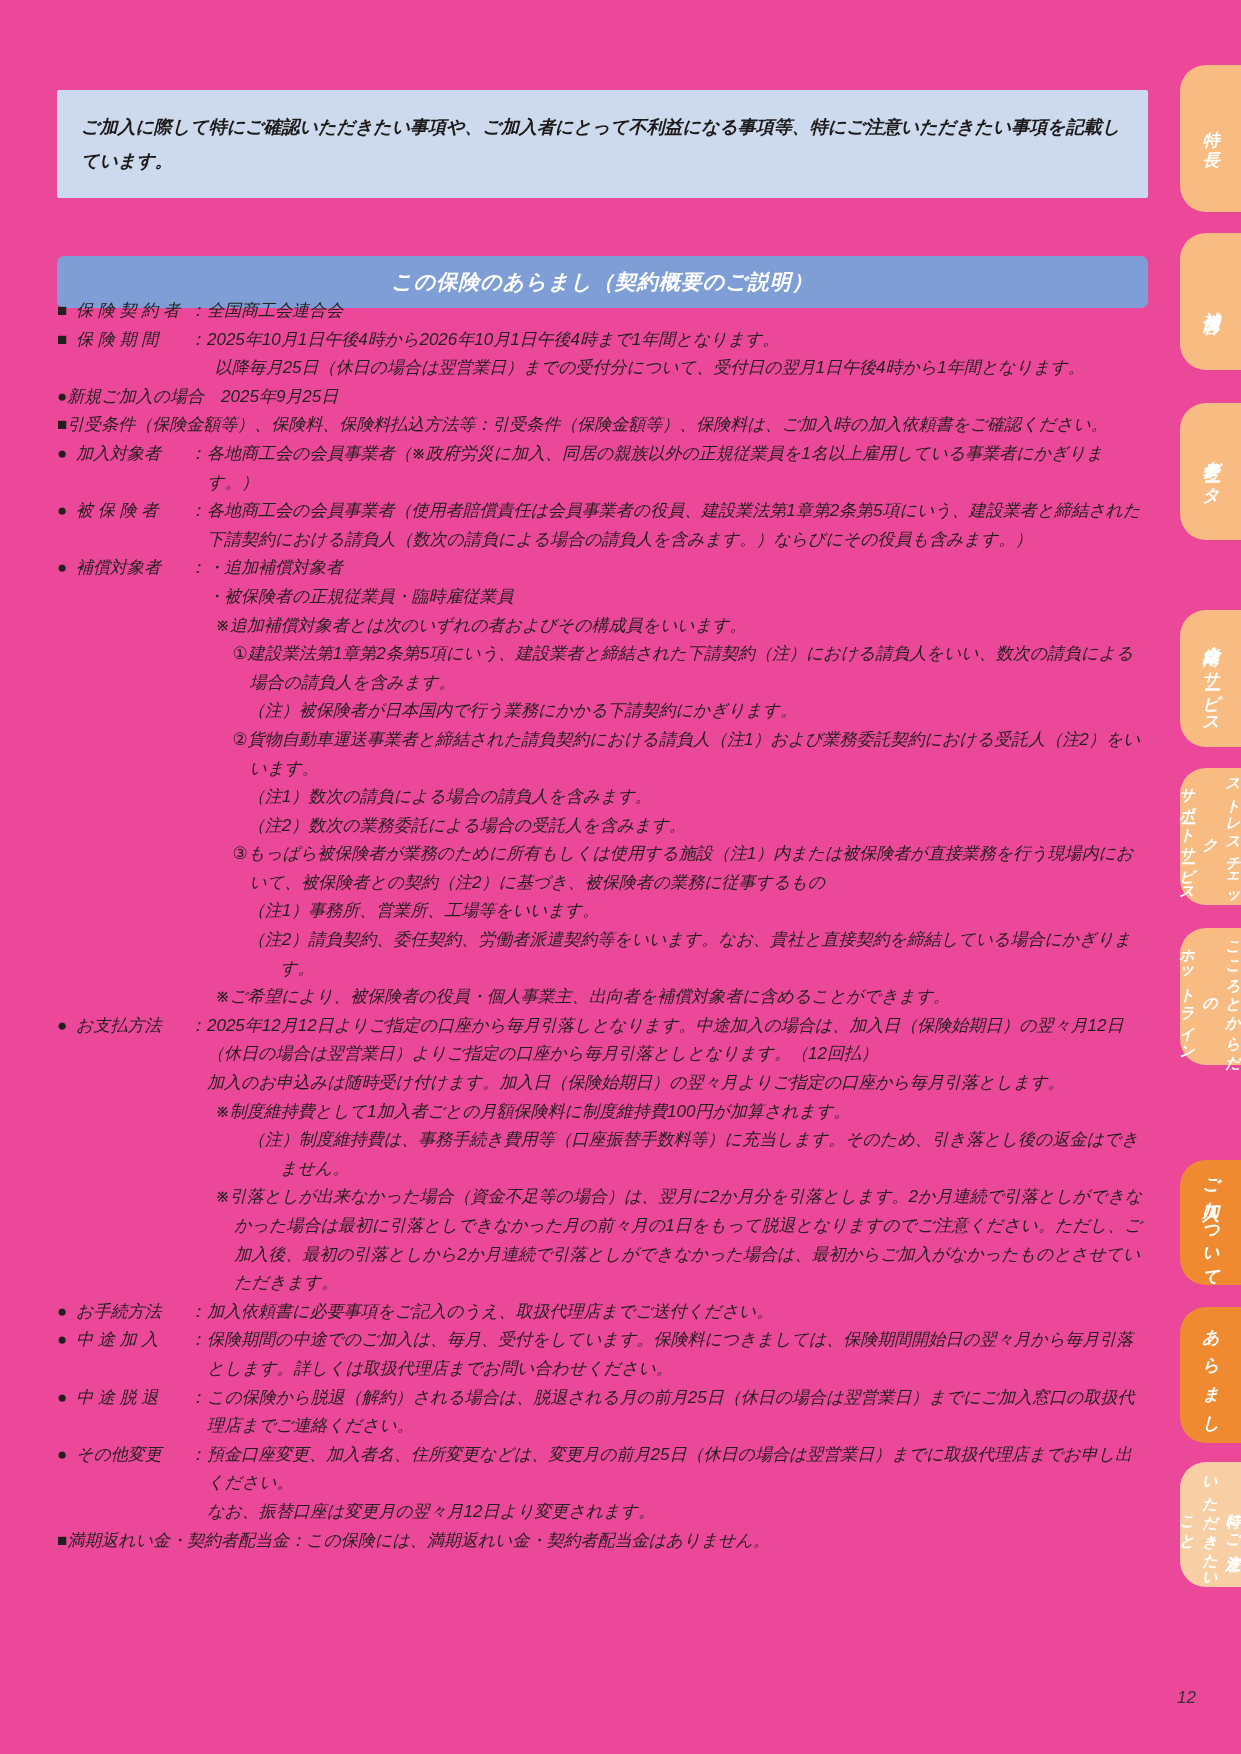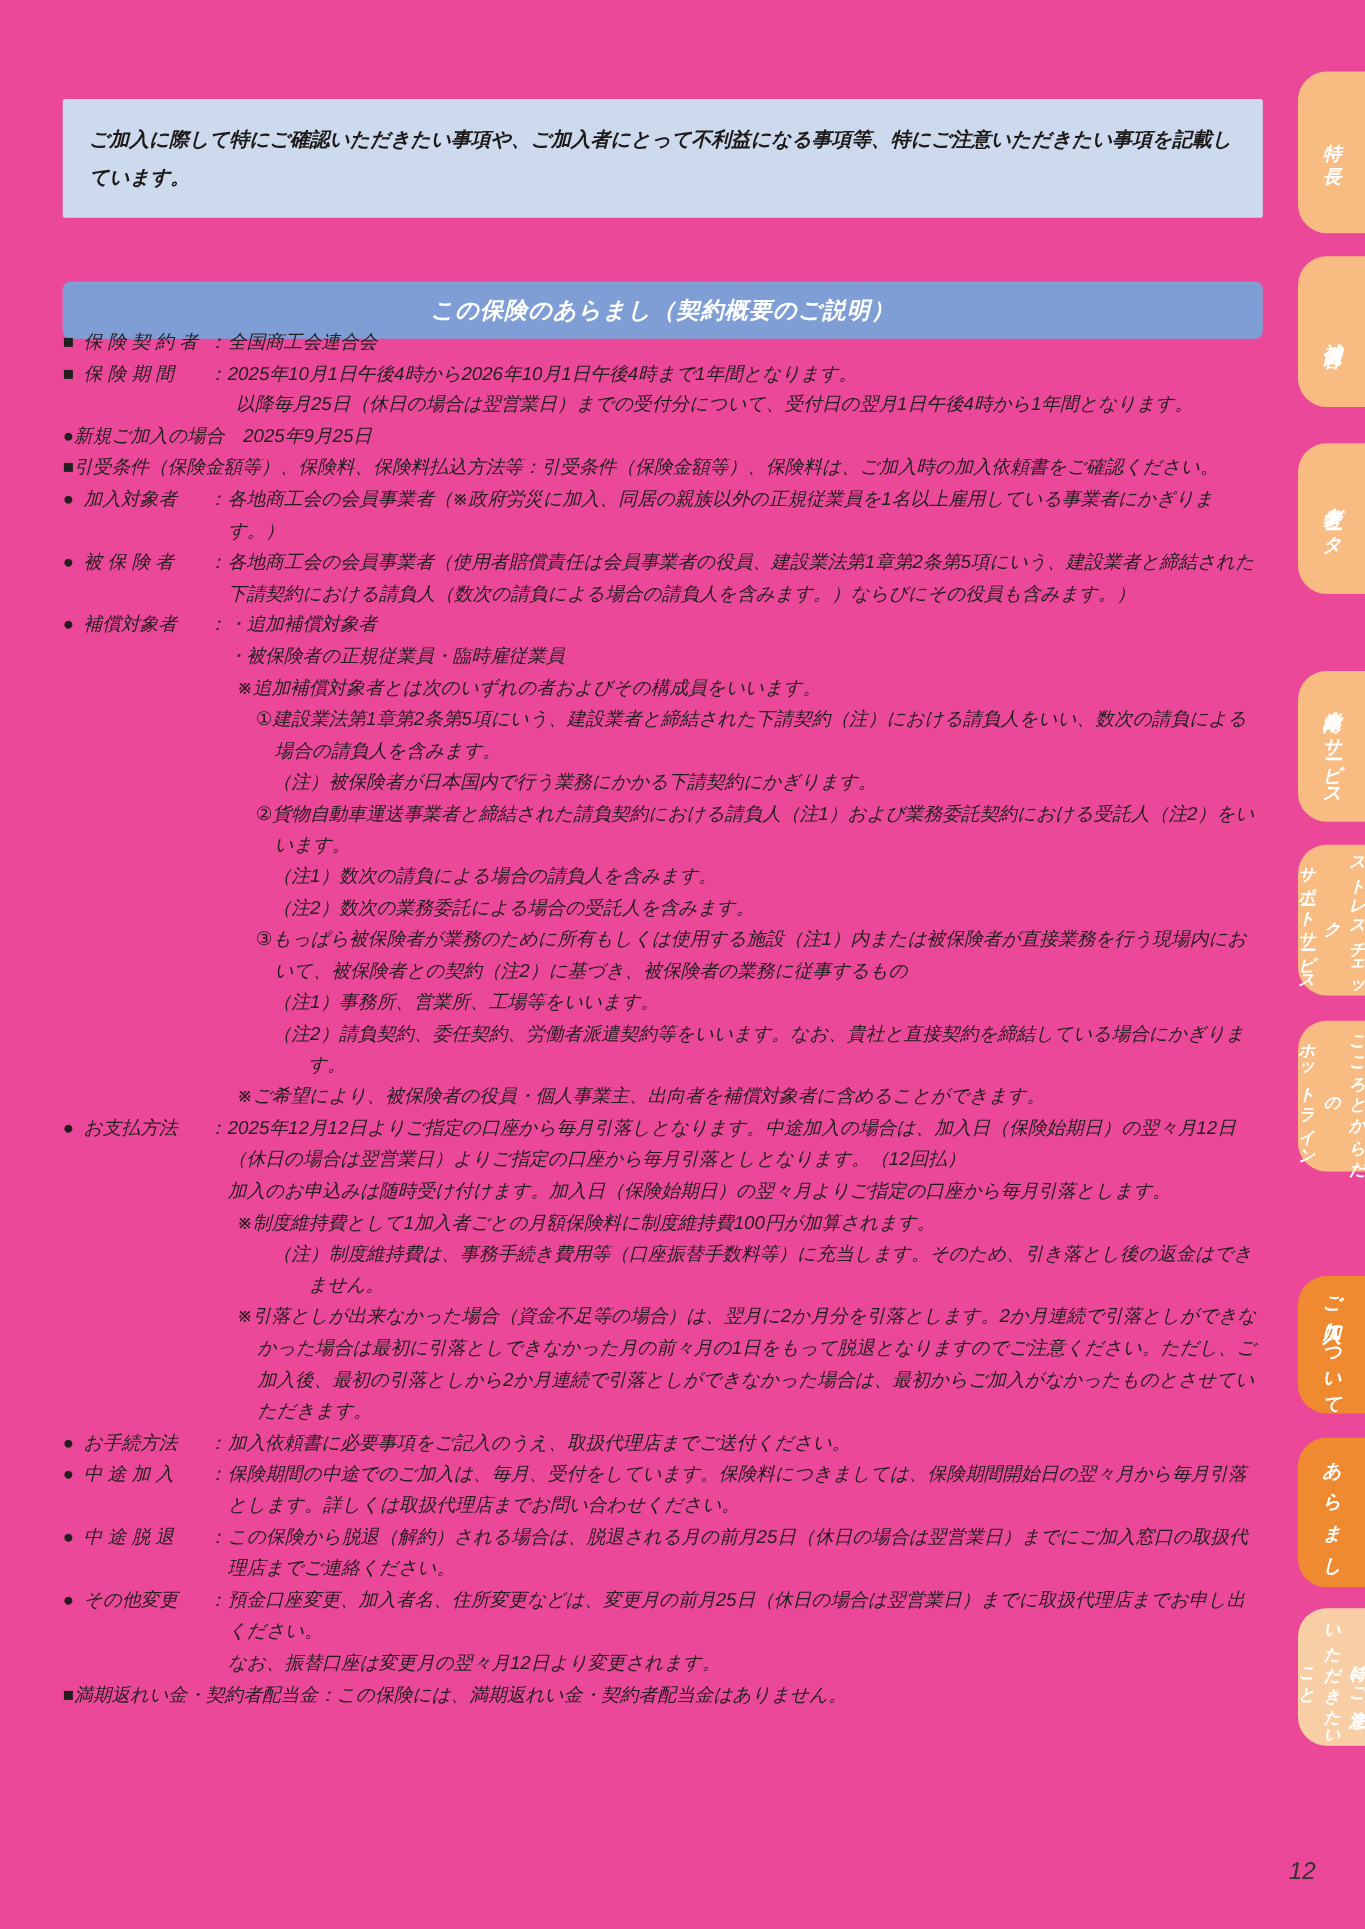--- a/index.html
+++ b/index.html
@@ -62,21 +62,21 @@
   .tab:nth-child(1){top:65px;height:147px;}
   .tab:nth-child(2){top:233px;height:137px;}
   .tab:nth-child(3){top:403px;height:137px;}
   .tab:nth-child(4){top:610px;height:137px;}
   .tab:nth-child(5){top:768px;height:137px;}
   .tab:nth-child(6){top:928px;height:137px;}
   .tab:nth-child(7){top:1160px;height:125px;}
   .tab:nth-child(8){top:1307px;height:136px;}
   .tab:nth-child(9){top:1462px;height:125px;}
   
-  .page-number{position:absolute;right:45px;top:1688px;font-size:22px;color:#333;text-align:right;}
+  .page-number{position:absolute;right:45px;top:1688px;font-size:17px;color:#333;text-align:right;}
 </style>
 </head>
 <body>
 
 <div class="page">
 
   <div class="intro-box">
     <p>ご加入に際して特にご確認いただきたい事項や、ご加入者にとって不利益になる事項等、特にご注意いただきたい事項を記載しています。</p>
   </div>
 

